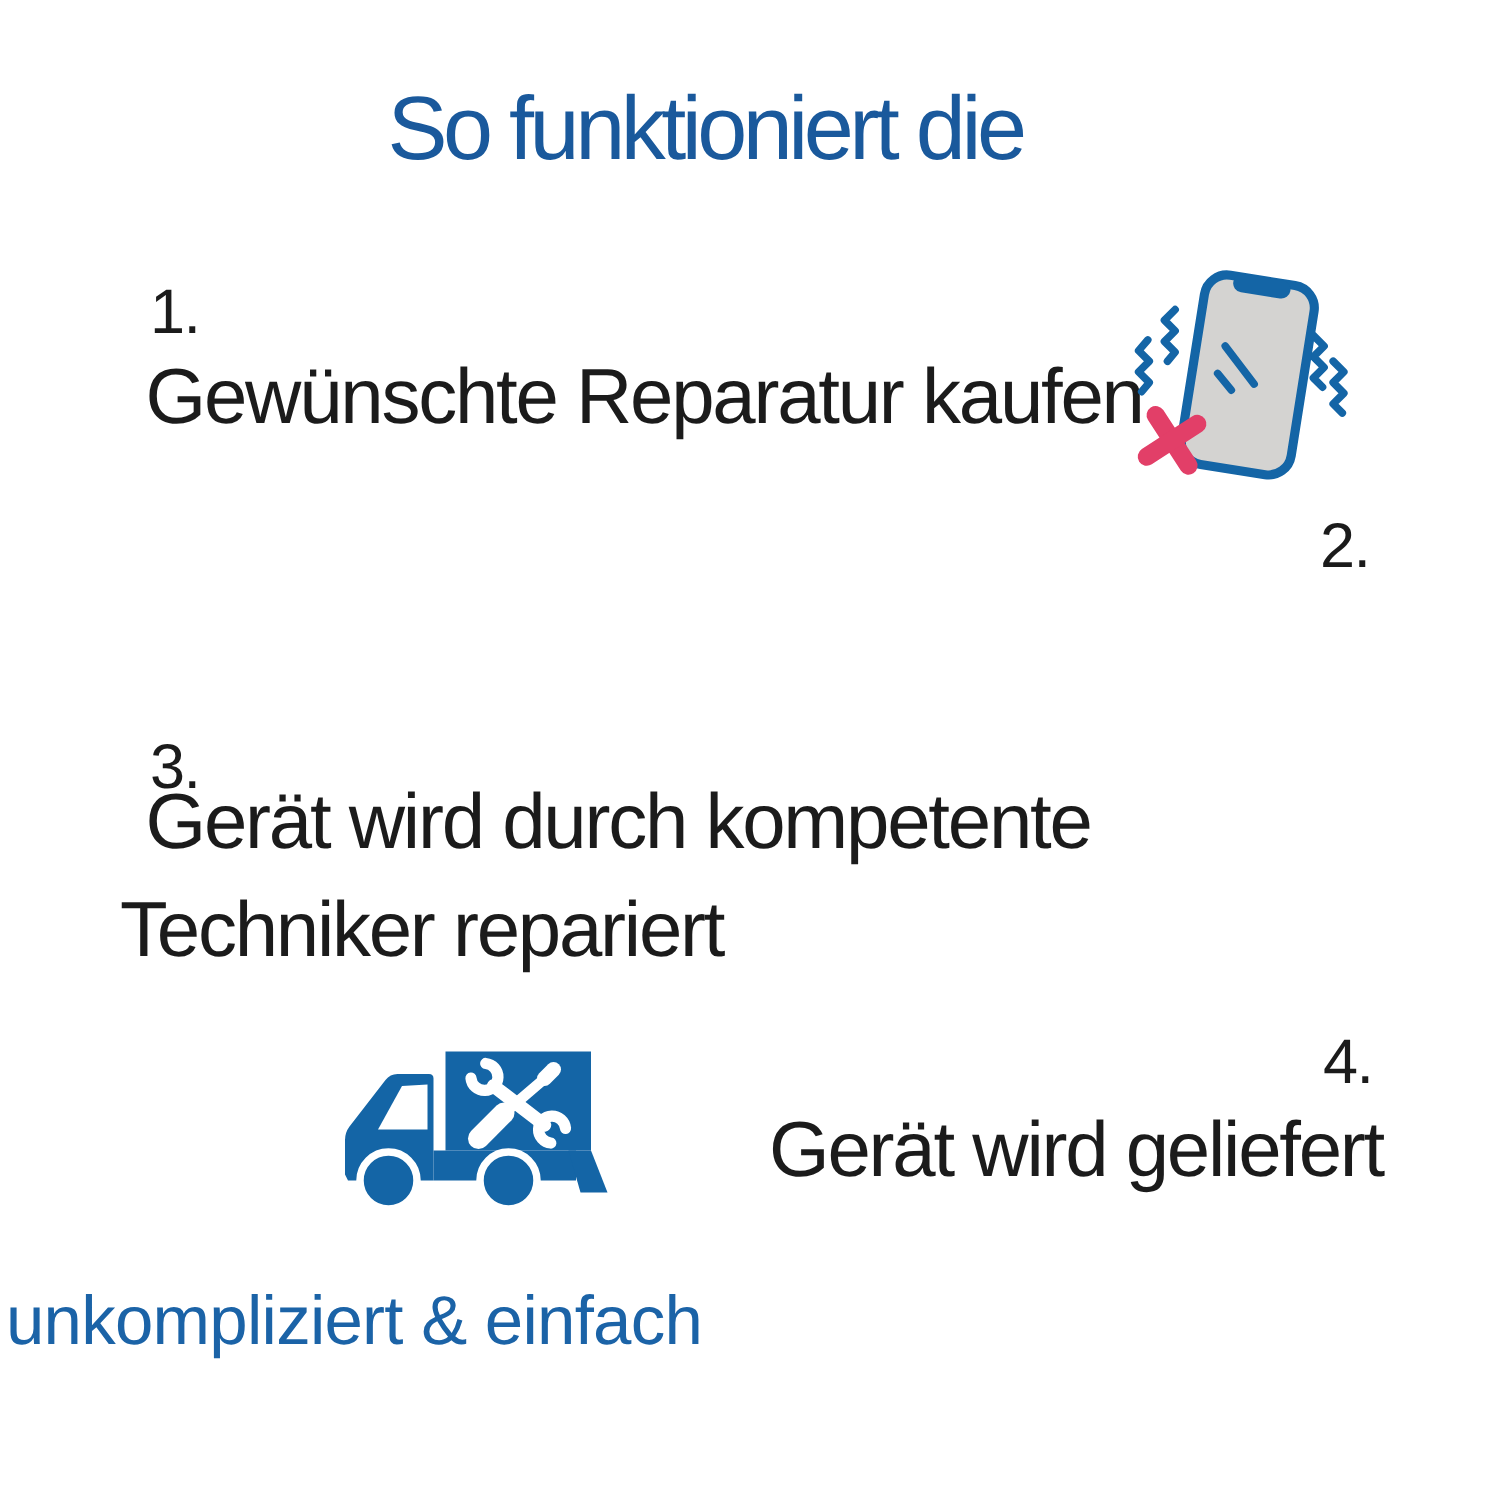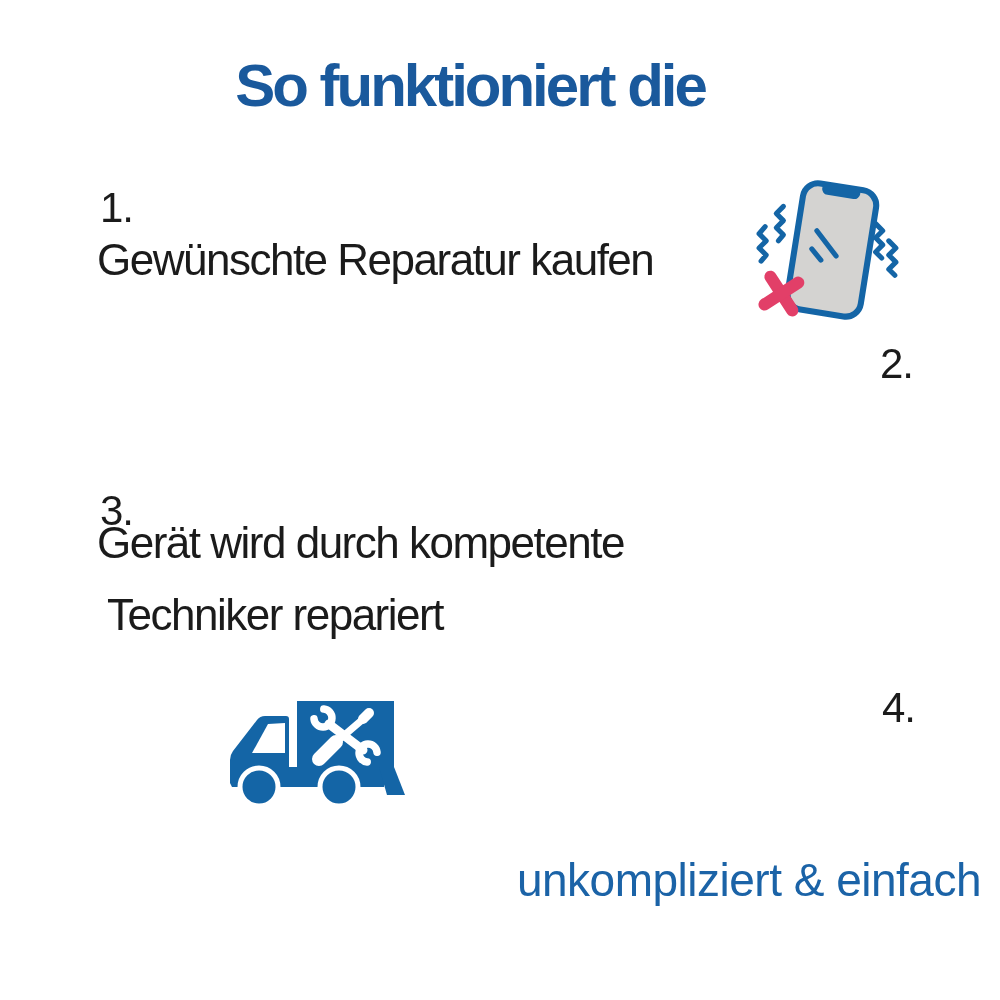--- a/index.html
+++ b/index.html
@@ -7,37 +7,37 @@
     position:relative;
     width:1000px;height:1000px;
     background:#ffffff;
     overflow:hidden;
     font-family:"Liberation Sans", sans-serif;
     color:#1b1b1b;
   }
   .title{
     position:absolute;left:0;top:46px;width:940px;
     text-align:center;
-    font-size:60px;font-weight:700;letter-spacing:-3px;
+    font-size:60px;font-weight:400;letter-spacing:-3px;
     line-height:80px;
     color:#1A599C;
   }
   .num{
     position:absolute;
     font-size:42px;font-weight:400;letter-spacing:-1px;
     white-space:nowrap;
   }
   .line{
     position:absolute;
-    font-size:44px;font-weight:400;letter-spacing:-1.5px;
+    font-size:52px;font-weight:400;letter-spacing:-1.5px;
     white-space:nowrap;
   }
   .footer{
-    position:absolute;left:16px;top:853px;width:965px;
-    text-align:right;
+    position:absolute;left:4px;top:853px;width:965px;
+    text-align:left;
     font-size:46px;font-weight:400;letter-spacing:-0.5px;
     color:#1B63A7;
   }
   .icon-svg{position:absolute;}
 </style>
 </head>
 <body>
 
 <div class="canvas">
 
@@ -73,21 +73,21 @@
     <g transform="rotate(12 28 116)" stroke="#E23F68" stroke-width="12" stroke-linecap="round">
       <path d="M14 102 L42 130"></path>
       <path d="M42 102 L14 130"></path>
     </g>
   </svg>
 
   <div class="num" style="right:87px;top:340px">2.</div>
 
   <div class="num" style="left:100px;top:487px">3.</div>
   <div class="line" style="left:97px;top:518px">Gerät wird durch kompetente</div>
-  <div class="line" style="left:107px;top:590px">Techniker repariert</div>
+  <div class="line" style="left:80px;top:590px">Techniker repariert</div>
 
   <svg class="icon-svg" style="left:224px;top:684px" width="185" height="145" viewBox="0 0 185 145" aria-hidden="true">
 
     <rect x="73" y="17" width="97" height="66" fill="#1465A6"></rect>
 
     <path d="M8 103 L6 99 L6 76 Q6 71 9 67 L33 36 Q36 32 41 32 L62 32 Q65 32 65 35 L65 103 Z" fill="#1465A6"></path>
     <path d="M28 69 L44 40 L61 39 L61 69 Z" fill="#ffffff"></path>
 
     <rect x="65" y="83" width="95" height="20" fill="#1465A6"></rect>
     <path d="M155 83 L170 83 L181 111 L163 111 Z" fill="#1465A6"></path>
@@ -102,16 +102,17 @@
       <path d="M95 75 L112 58" stroke-width="14"></path>
       <path d="M110 60 L138 36" stroke-width="7"></path>
       <path d="M139 35 L145 29" stroke-width="10"></path>
     </g>
 
     <circle cx="35" cy="103" r="19" fill="#1465A6" stroke="#ffffff" stroke-width="5"></circle>
     <circle cx="115" cy="103" r="19" fill="#1465A6" stroke="#ffffff" stroke-width="5"></circle>
   </svg>
 
   <div class="num" style="right:85px;top:684px">4.</div>
+  <div class="line" style="right:78px;top:737px">Gerät wird geliefert</div>
 
   <div class="footer">unkompliziert &amp; einfach</div>
 
 </div>
 
 </body></html>

